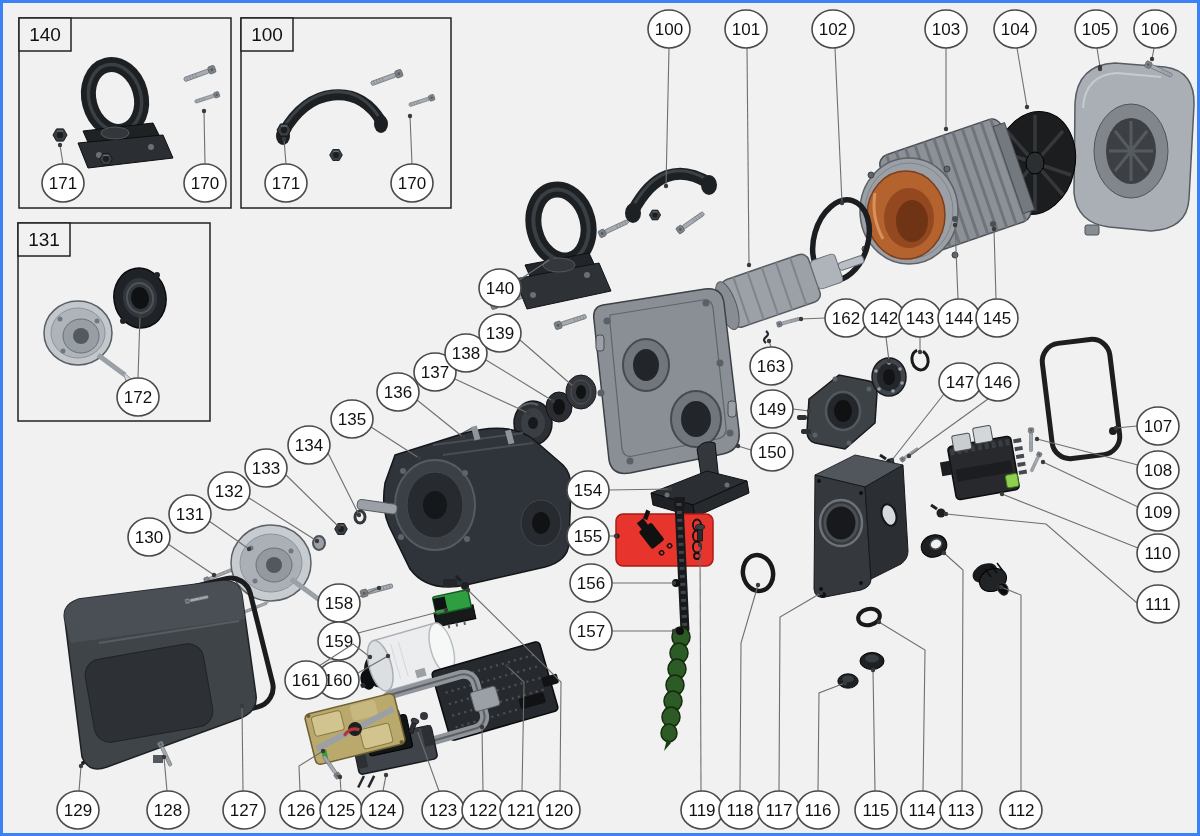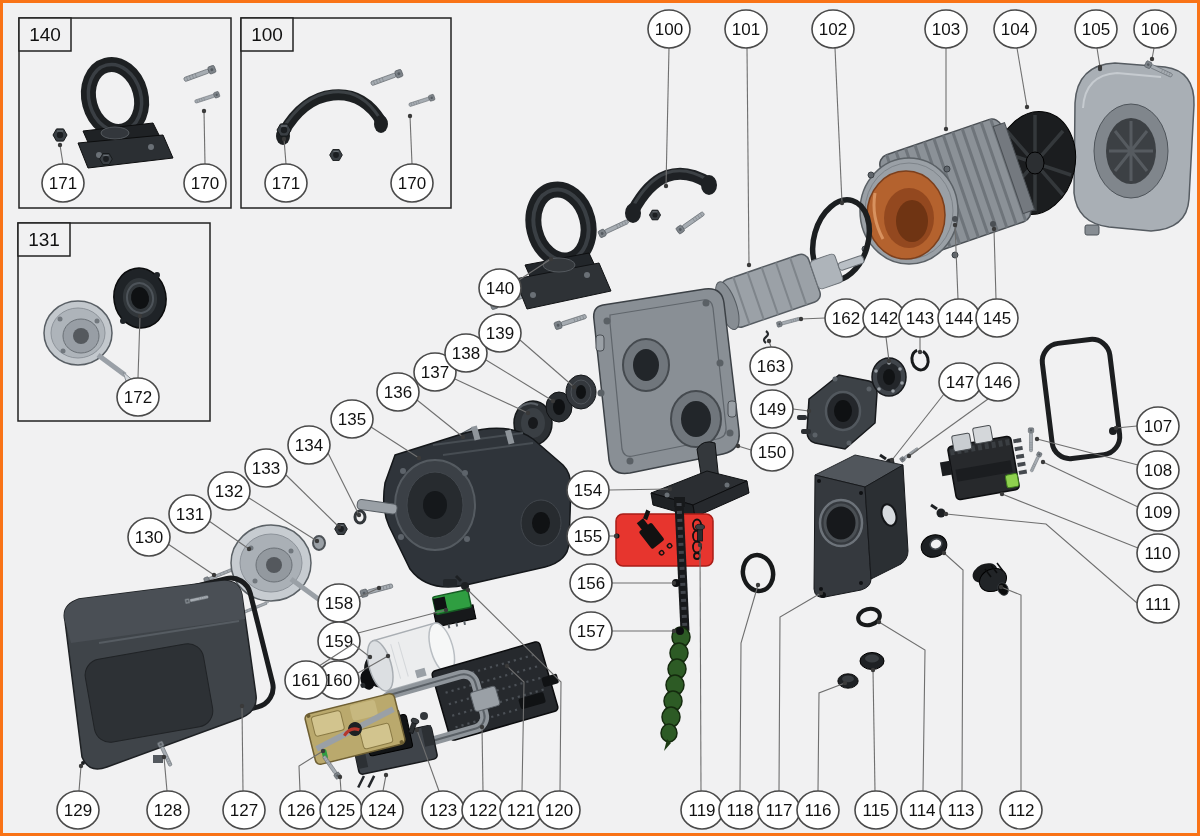--- a/index.html
+++ b/index.html
@@ -1,17 +1,17 @@
 <!DOCTYPE html>
 <html><head>
 <meta charset="utf-8">
 <title>Diagram</title>
 <style>
   html,body{margin:0;padding:0;background:#ffffff;font-family:"Liberation Sans",sans-serif;}
-  .frame{position:relative;width:1200px;height:836px;box-sizing:border-box;border:3px solid #f97316;background:#f1f1f2;overflow:hidden;}
+  .frame{position:relative;width:1200px;height:836px;box-sizing:border-box;border:3px solid #3b82f6;background:#f1f1f2;overflow:hidden;}
   svg{display:block;}
   text{font-family:"Liberation Sans",sans-serif;fill:#111;}
   .tab-label{font-size:19px;}
 </style>
 </head>
 <body>
 
 <div class="frame">
 <svg width="1200" height="836" viewBox="0 0 1200 836" xmlns="http://www.w3.org/2000/svg">
   <defs>

